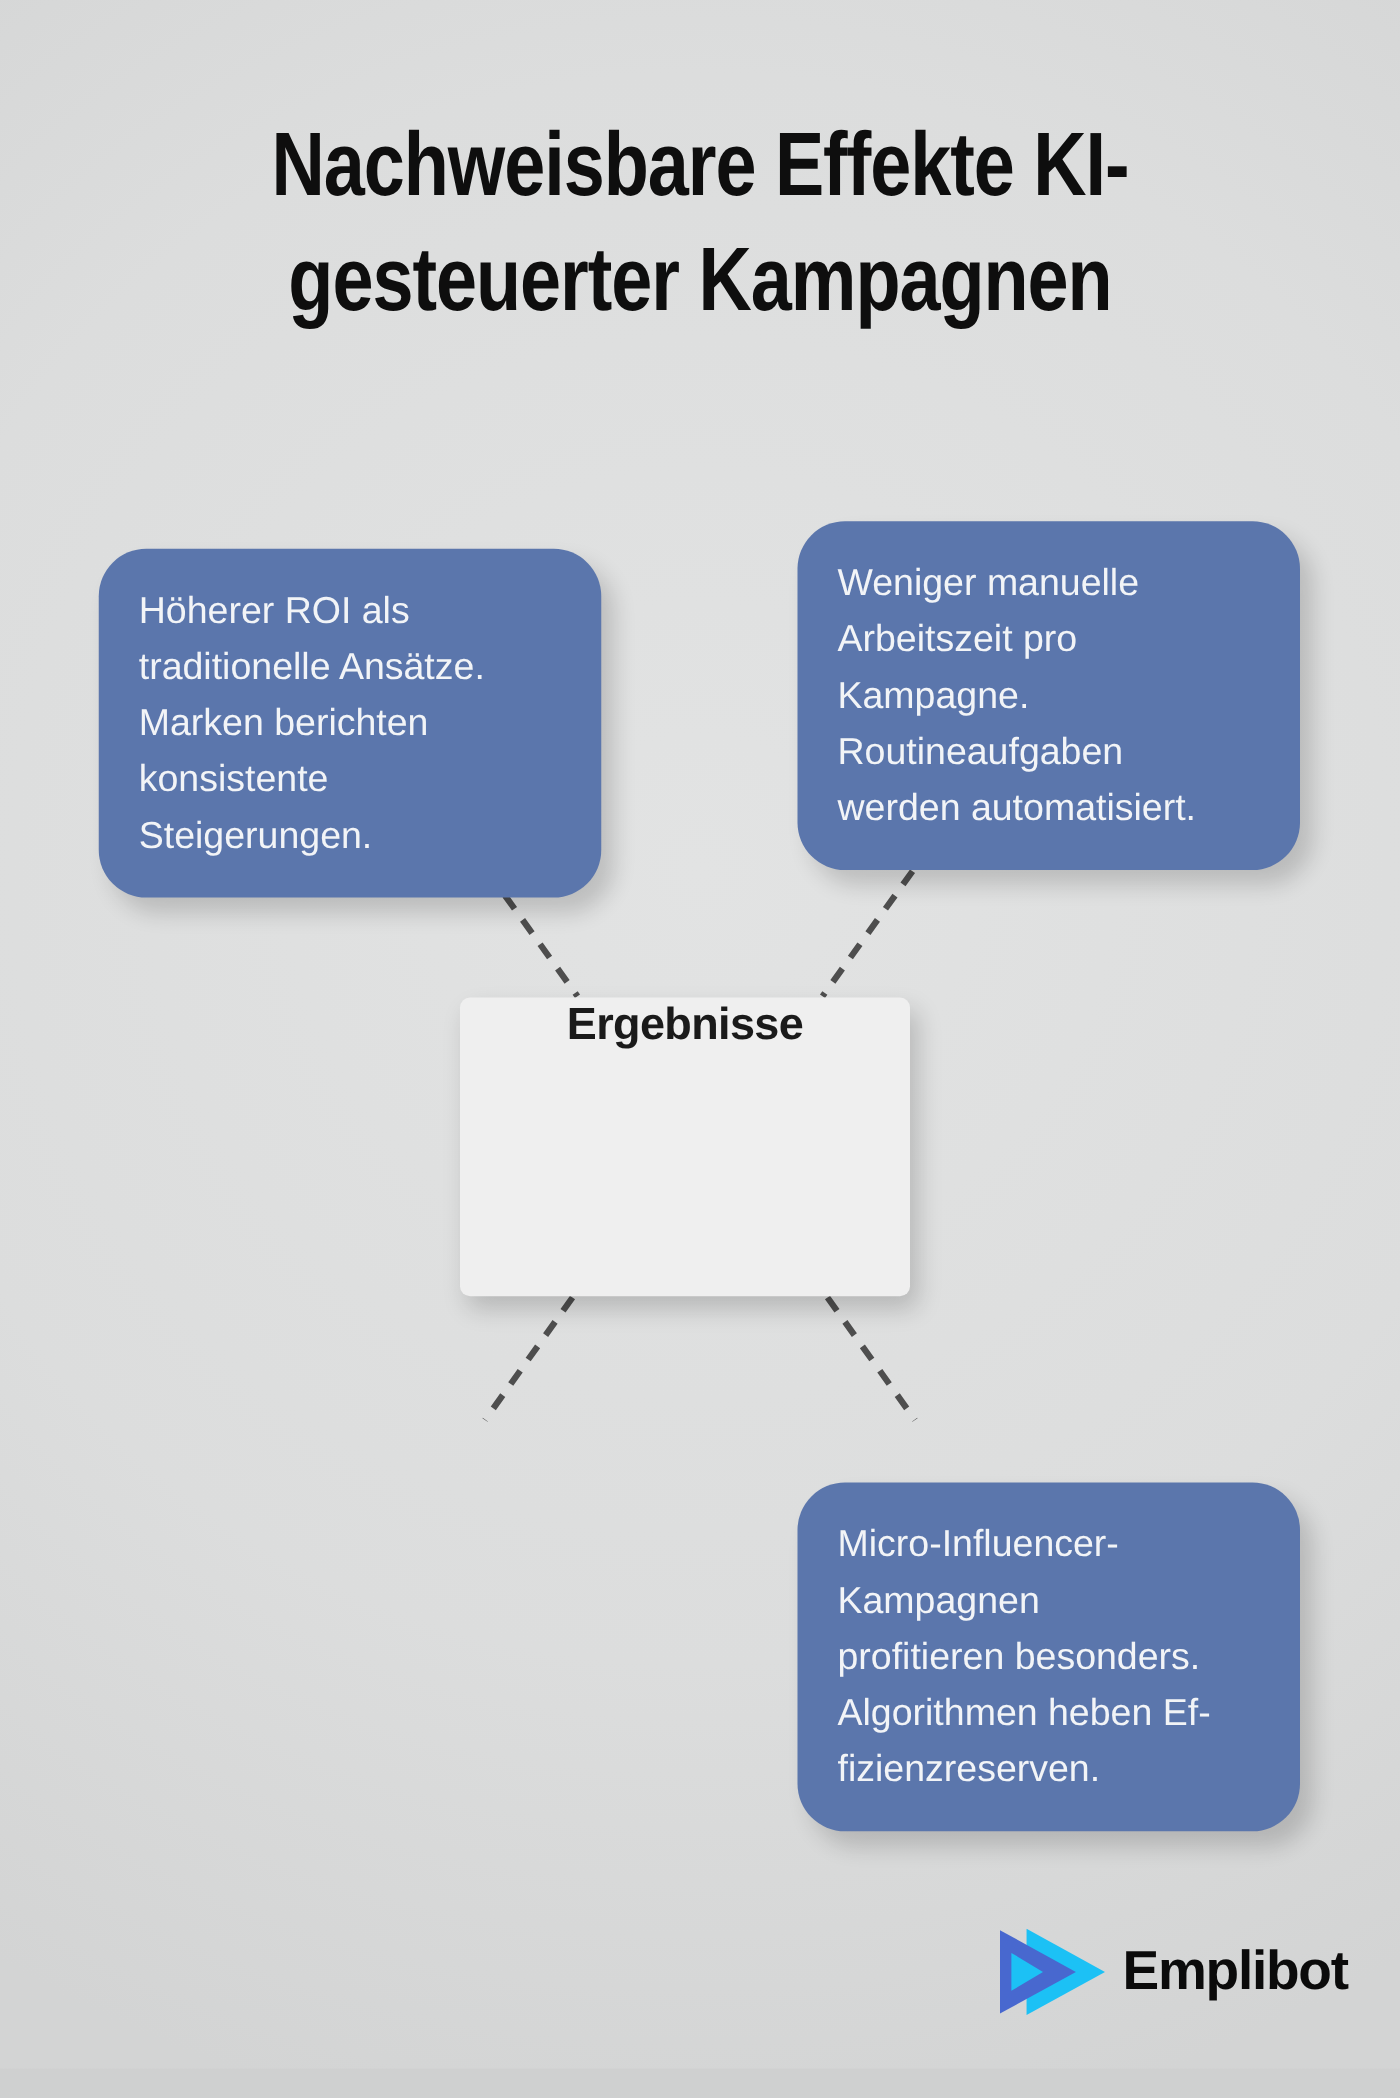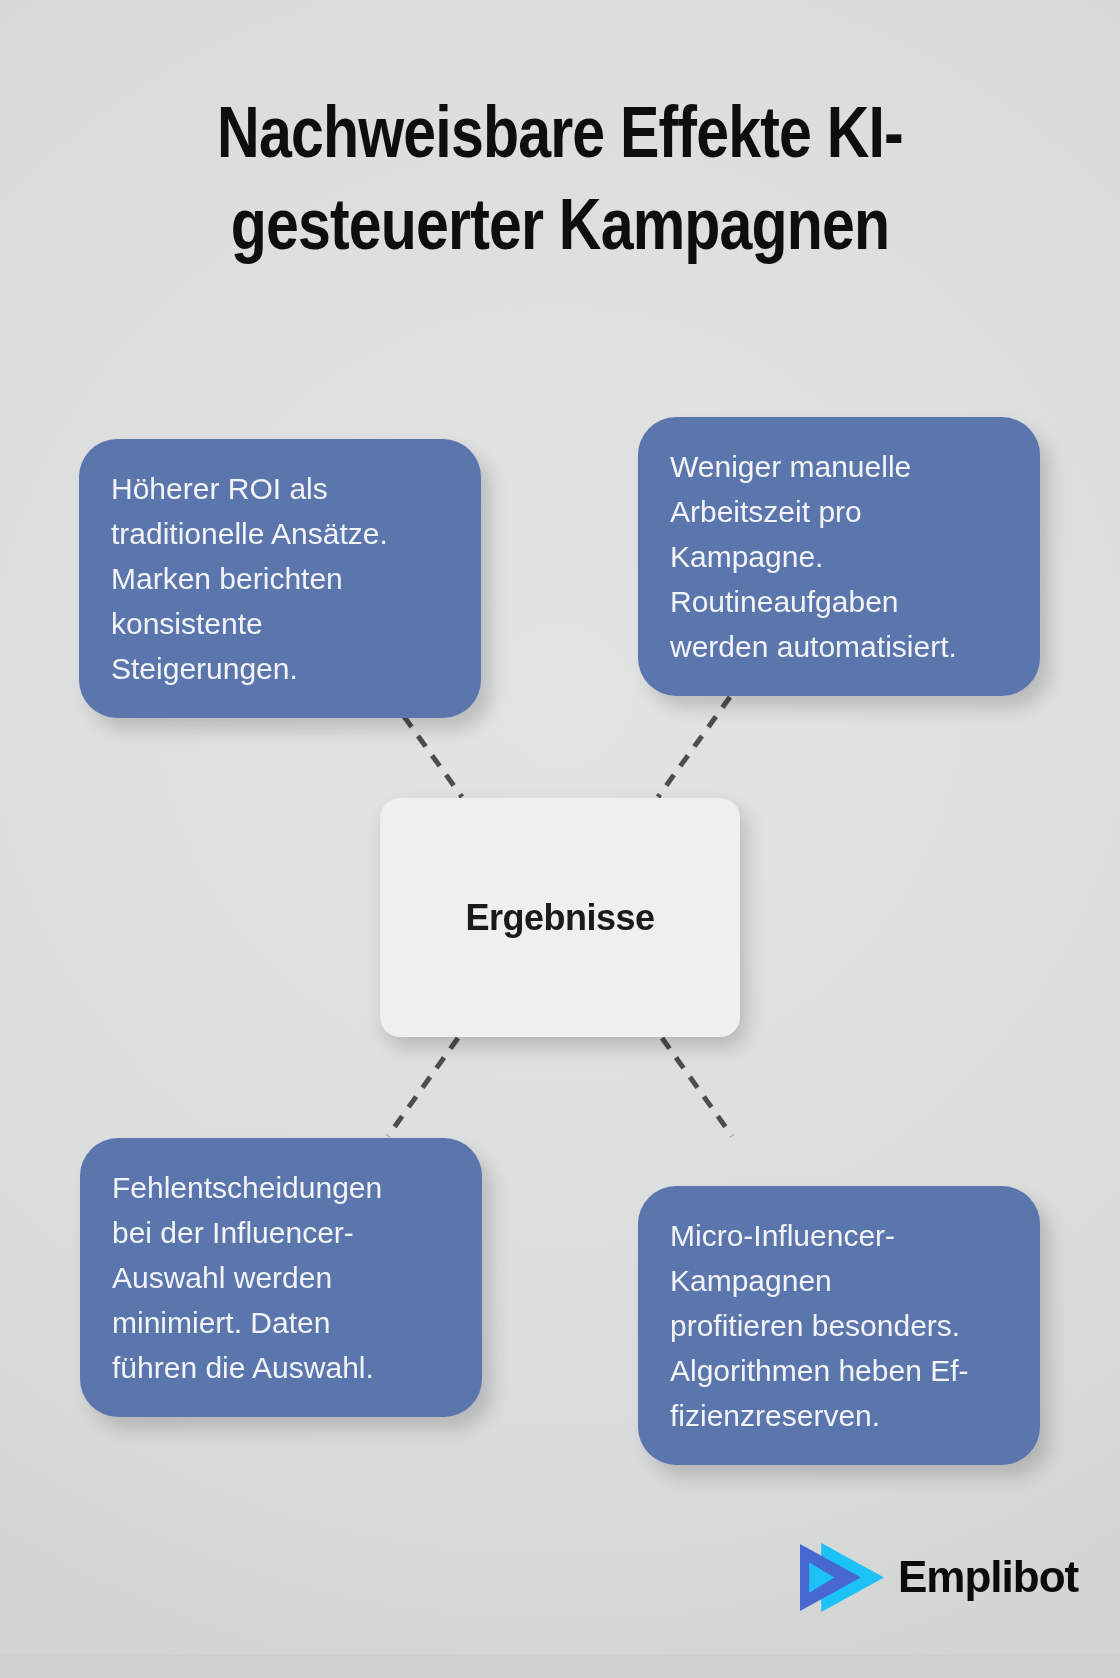--- a/index.html
+++ b/index.html
@@ -54,25 +54,25 @@
     line-height:45px;
     white-space:pre-line;
     font-weight:400;
   }
   .node.tl{left:79px;top:417px;margin-top:22px;}
   .node.tr{left:638px;top:417px;}
   .node.bl{left:80px;top:1138px;}
   .node.br{left:638px;top:1138px;margin-top:48px;}
   .center-node{
     position:absolute;
-    left:380px;top:798px;width:360px;height:239px;
+    left:368px;top:798px;width:360px;height:239px;
     background:var(--center-fill);
-    border-radius:20px;
+    border-radius:8px;
     box-shadow:6px 10px 20px rgba(0,0,0,0.18);
-    display:flex;align-items:center;justify-content:center;
+    display:flex;justify-content:center;
   }
   .center-node span{
     font-size:36px;font-weight:700;color:var(--center-text);
     letter-spacing:-0.5px;
   }
   .logo{
     position:absolute;
     left:756px;top:1540px;height:74px;
     display:flex;align-items:center;gap:14px;padding-left:44px;
   }
@@ -104,27 +104,20 @@
   </div>
 
   <div class="node tr">
     <p>Weniger manuelle
 Arbeitszeit pro
 Kampagne.
 Routineaufgaben
 werden automatisiert.</p>
   </div>
 
-  <div class="node bl">
-    <p>Fehlentscheidungen
-bei der Influencer-
-Auswahl werden
-minimiert. Daten
-führen die Auswahl.</p>
-  </div>
 
   <div class="node br">
     <p>Micro-Influencer-
 Kampagnen
 profitieren besonders.
 Algorithmen heben Ef-
 fizienzreserven.</p>
   </div>
 
   <div class="center-node">

